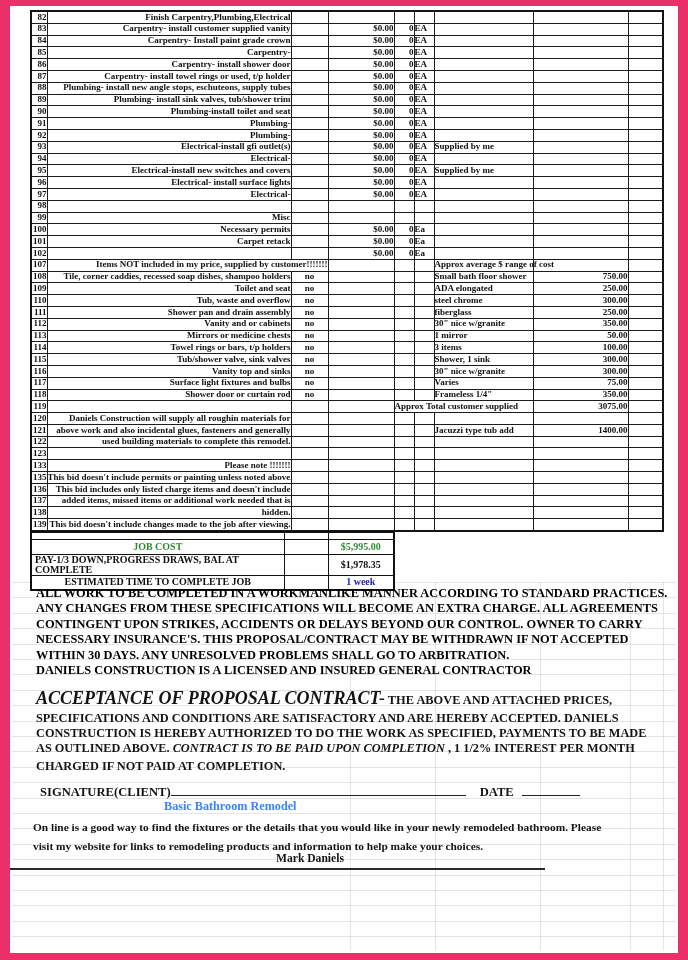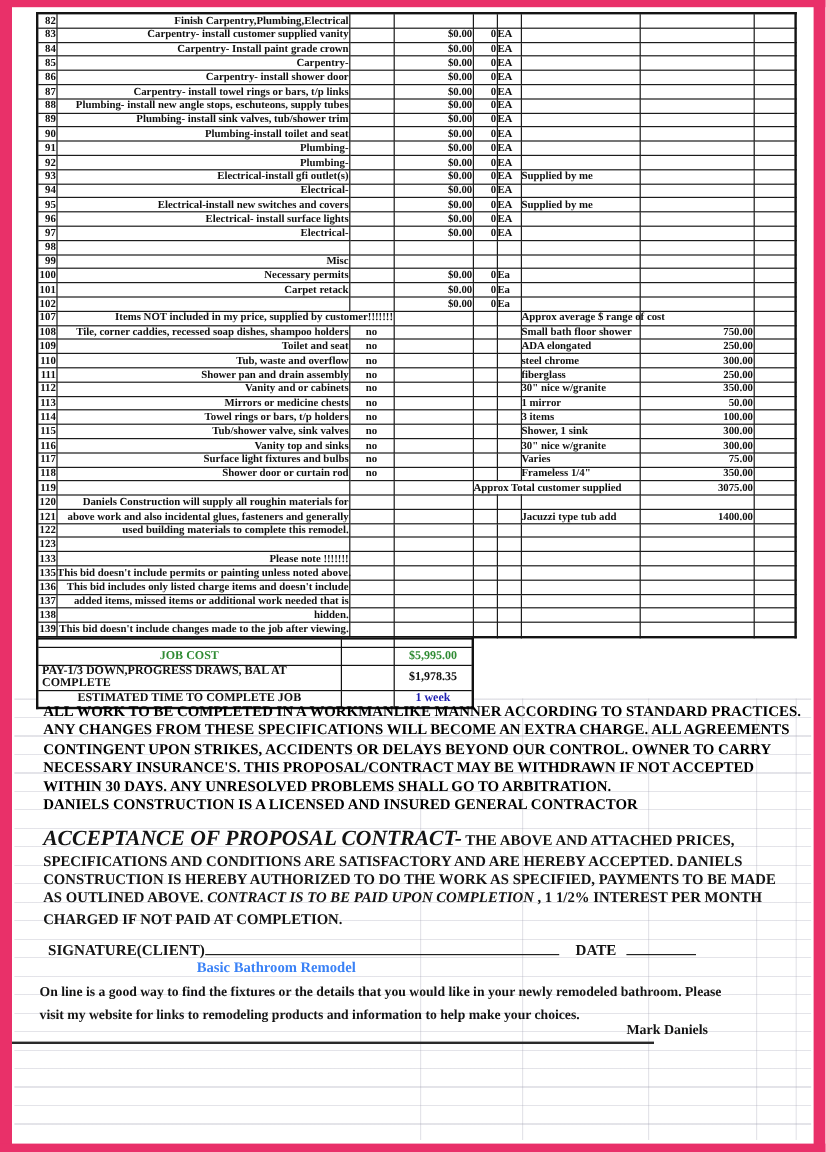--- a/index.html
+++ b/index.html
@@ -50,21 +50,21 @@
   .acc-head .rest{font-size:12.4px;font-weight:bold;}
   .acceptance .bline{font-size:12.3px;font-weight:bold;line-height:15.2px;white-space:nowrap;}
   .acceptance .it{font-style:italic;text-align:right;}
   .sigrow{position:absolute;left:40px;top:783px;width:620px;z-index:2;font-size:12.6px;font-weight:bold;color:#141414;white-space:nowrap;}
   .sig-line{display:inline-block;width:295px;border-bottom:1.6px solid #222;height:12px;}
   .date-line{display:inline-block;width:58px;border-bottom:1.6px solid #222;height:12px;margin-left:8px;}
   .date-label{margin-left:14px;}
   .subtitle{position:absolute;left:164px;top:799px;font-size:12.2px;font-weight:bold;color:#3b82f6;z-index:2;}
   .footer{position:absolute;left:33px;top:818px;width:625px;z-index:2;}
   .footer div{font-size:11.4px;font-weight:bold;color:#141414;line-height:19px;white-space:nowrap;}
-  .signoff{position:absolute;left:30px;top:852px;width:560px;text-align:right;font-size:11.6px;font-weight:bold;color:#141414;z-index:2;}
+  .signoff{position:absolute;left:30px;top:852px;width:560px;text-align:center;font-size:11.6px;font-weight:bold;color:#141414;z-index:2;}
   .bottom-rule{position:absolute;left:8px;top:868px;width:537px;height:2px;background:#2a2a2a;z-index:2;}
 </style>
 </head>
 <body>
 
 <div class="page">
 
   <div class="frame top"></div>
   <div class="frame left"></div>
   <div class="frame right"></div>
@@ -140,21 +140,21 @@
           <td class="noc blu"></td>
           <td class="price k">$0.00</td>
           <td class="qty k">0</td>
           <td class="unit k">EA</td>
           <td class="mid"></td>
           <td class="rval blu"></td>
           <td class="nar k"></td>
         </tr>
         <tr>
           <td class="num k">87</td>
-          <td class="desc rose">Carpentry- install towel rings or bars, t/p links</td>
+          <td class="desc rose">Carpentry- install towel rings or used, t/p holder</td>
           <td class="noc blu"></td>
           <td class="price k">$0.00</td>
           <td class="qty k">0</td>
           <td class="unit k">EA</td>
           <td class="mid"></td>
           <td class="rval blu"></td>
           <td class="nar k"></td>
         </tr>
         <tr>
           <td class="num k">88</td>

